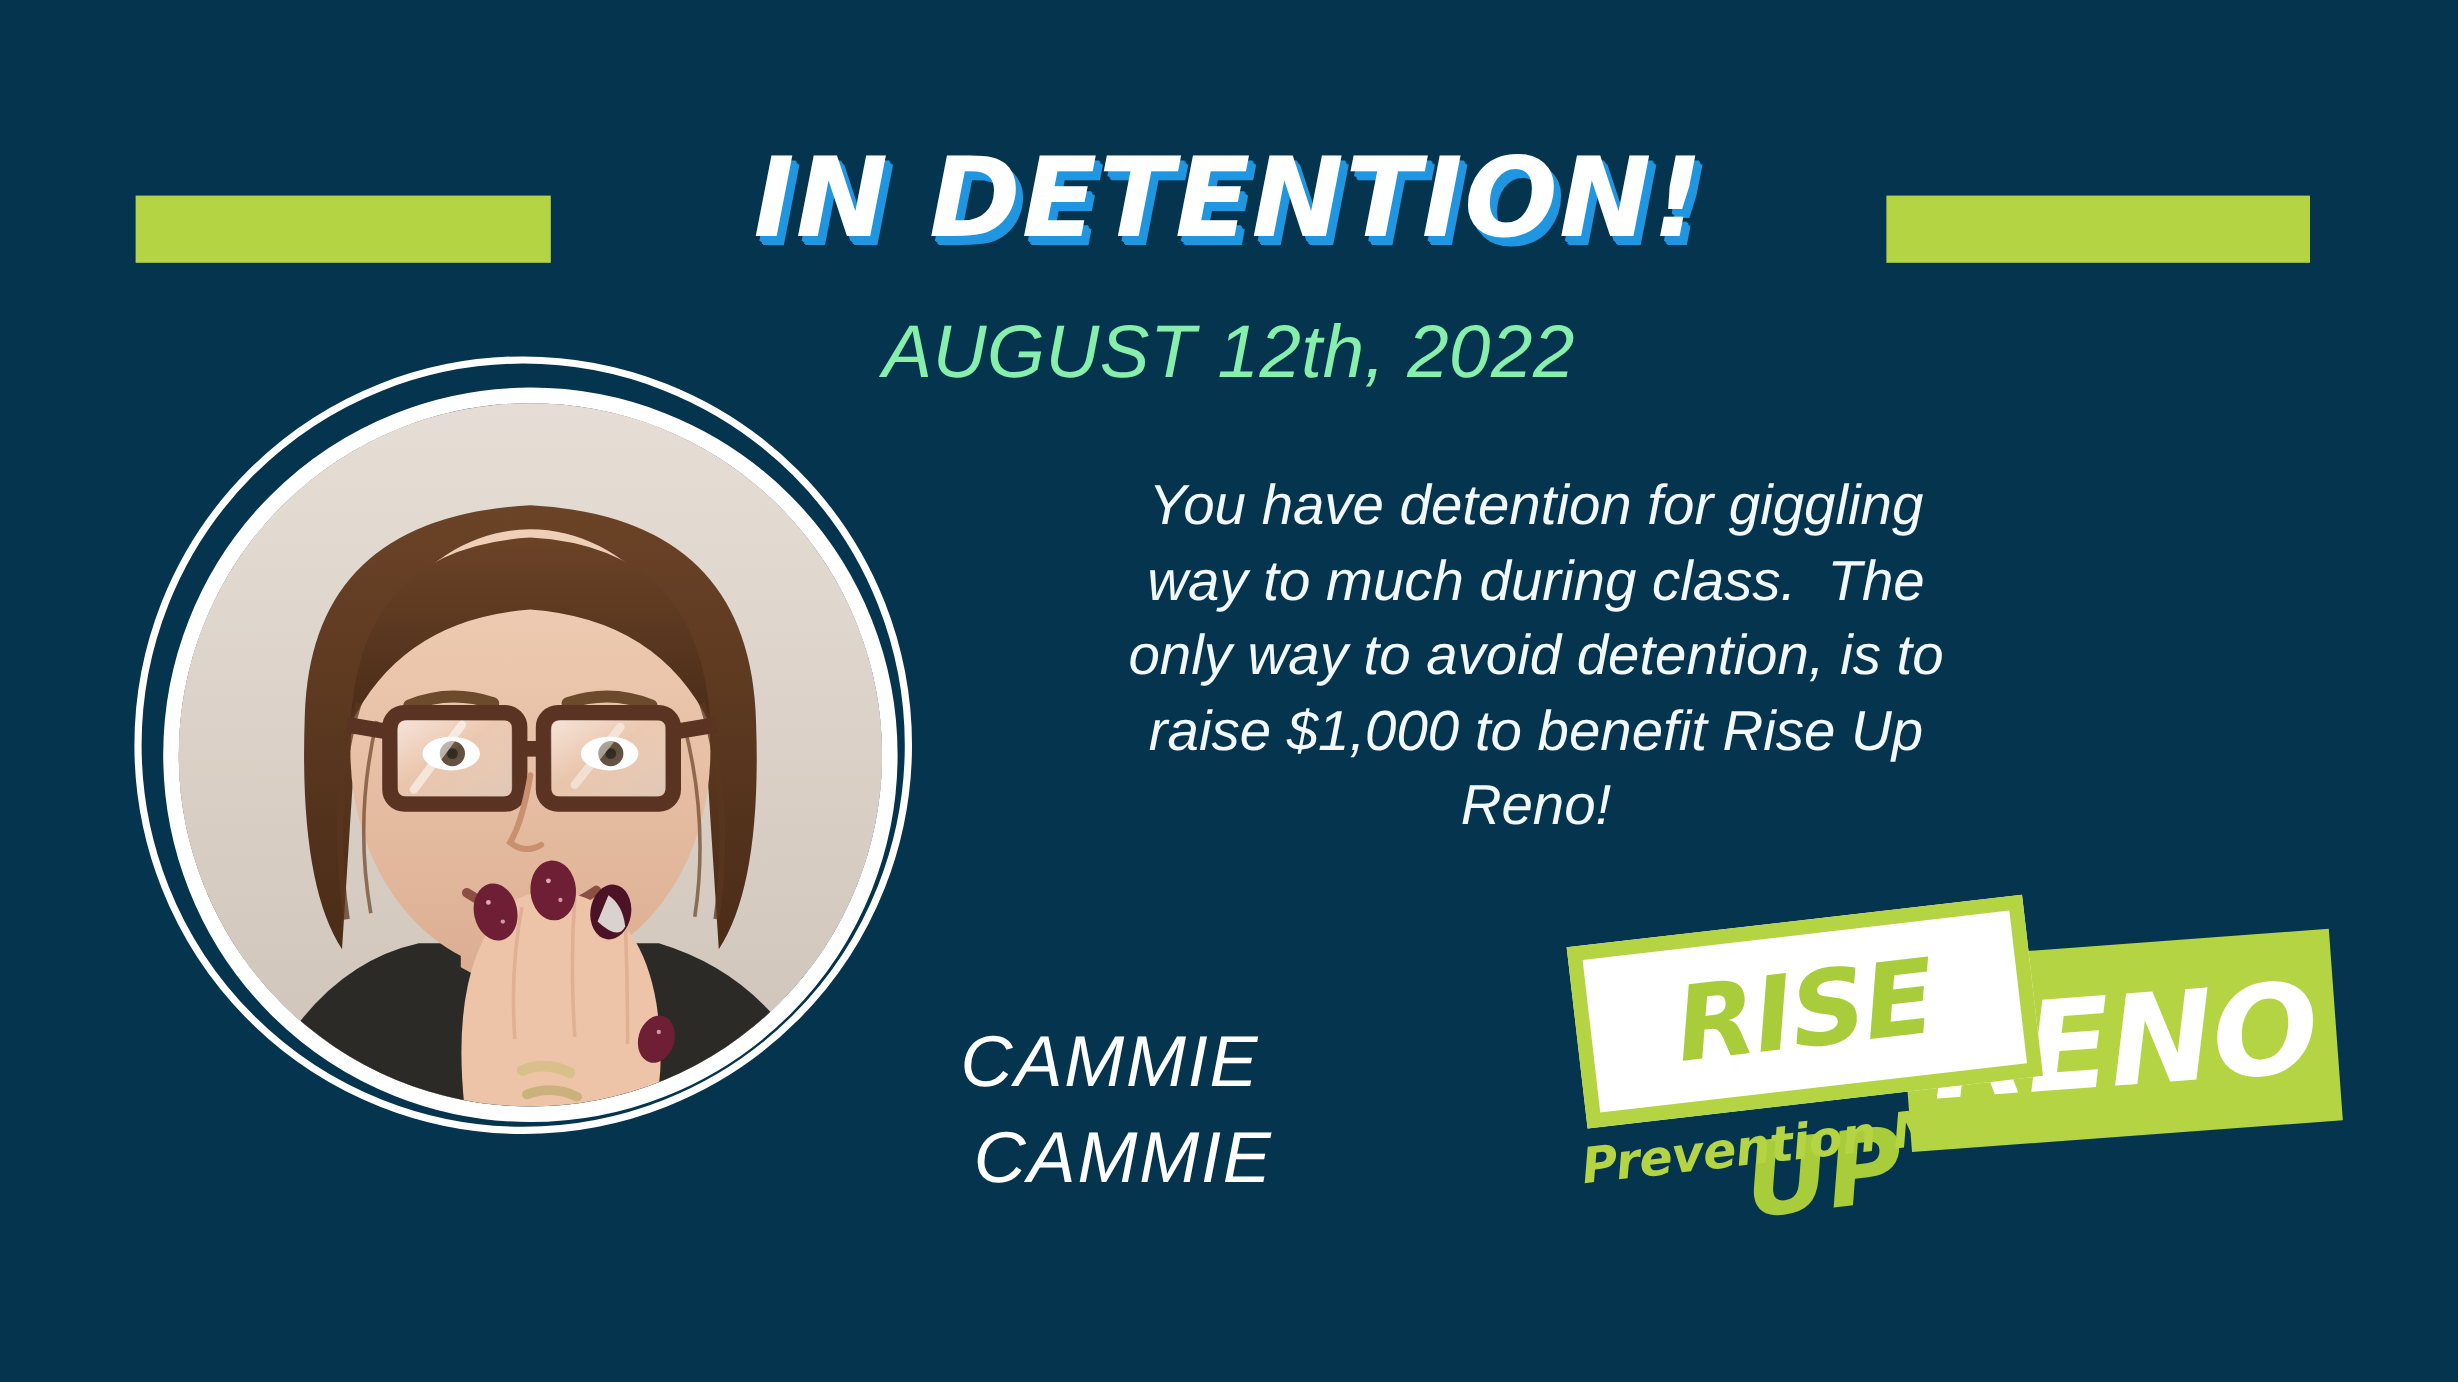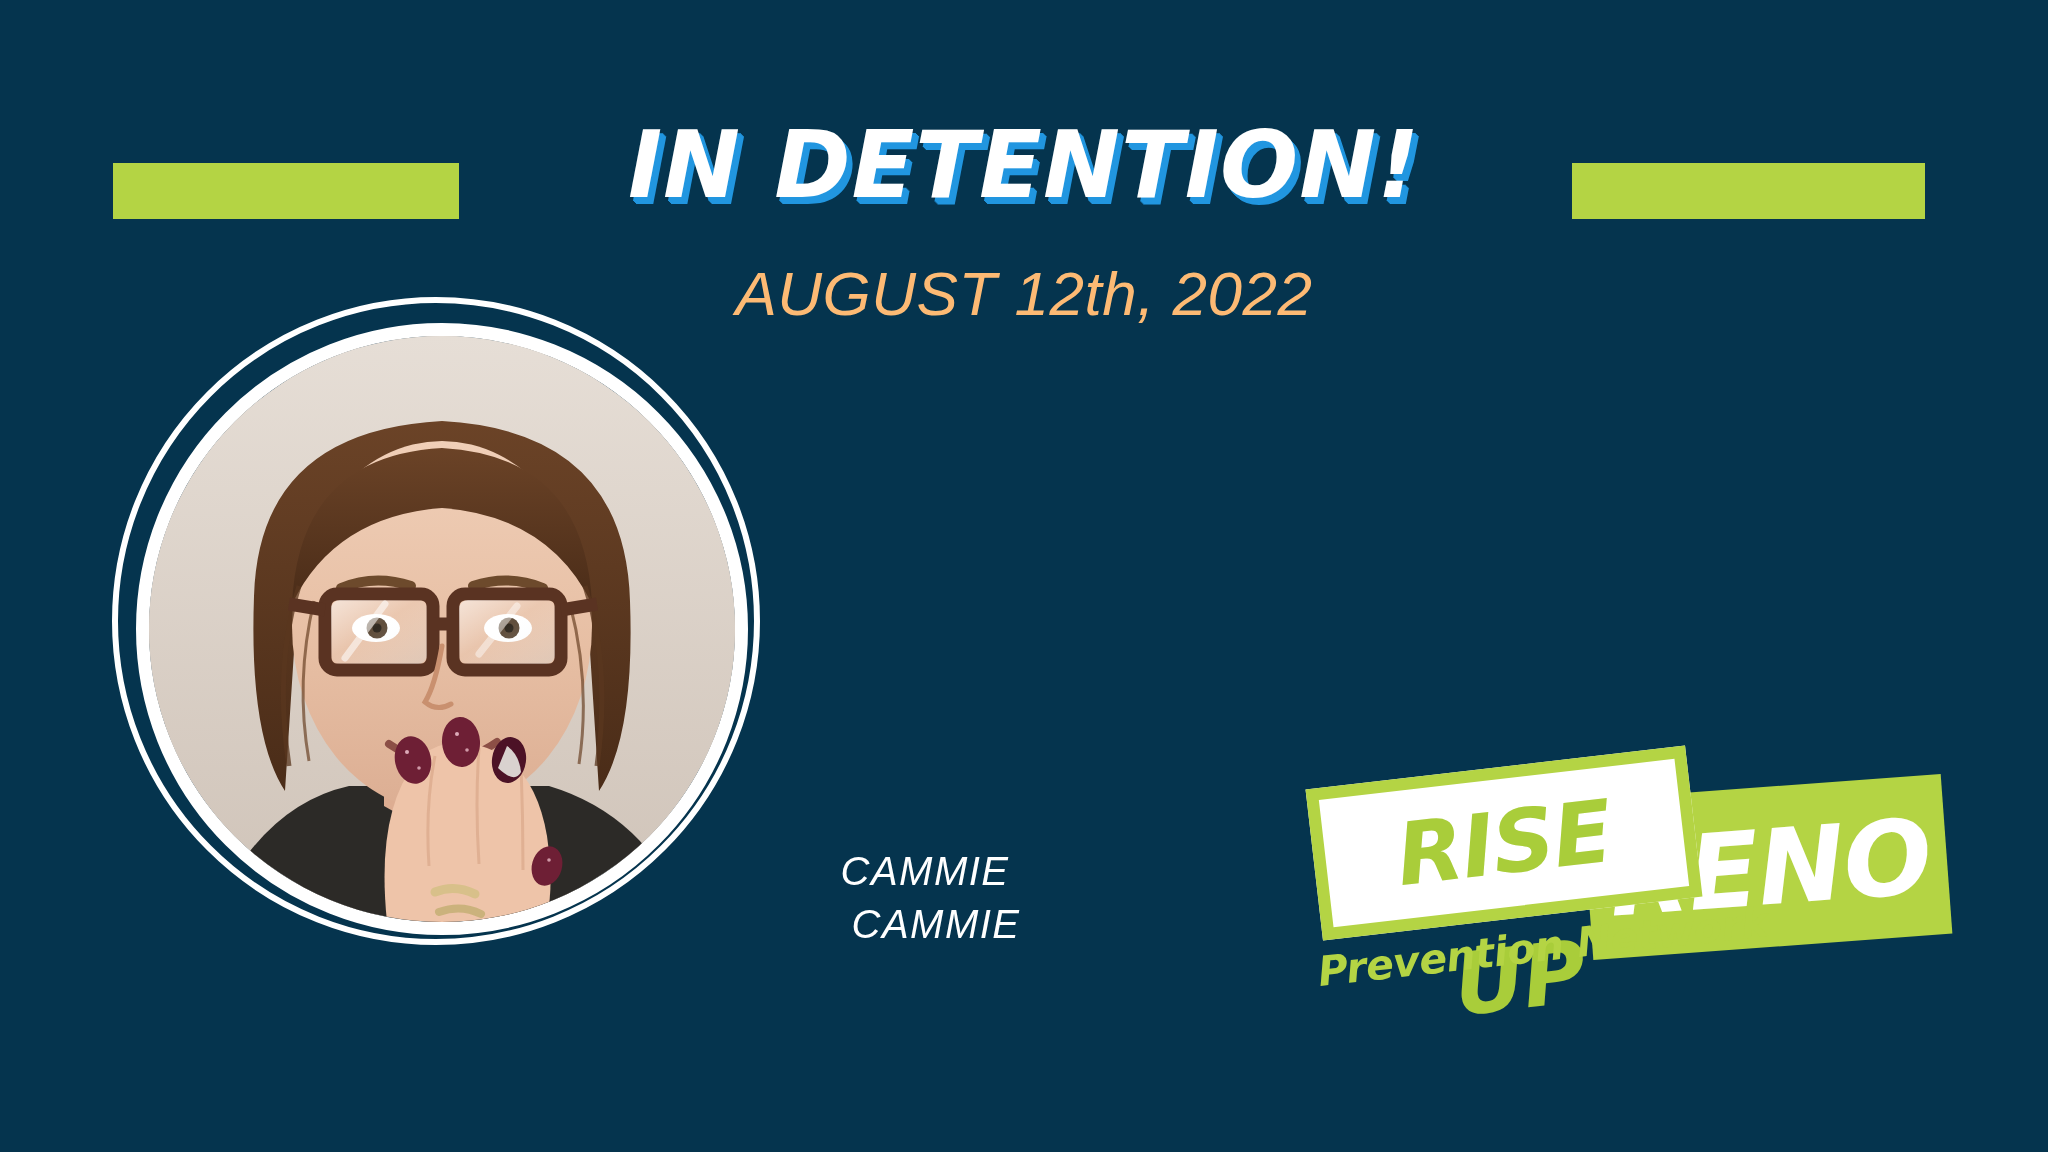--- a/index.html
+++ b/index.html
@@ -55,21 +55,21 @@
   
   .date-line {
     position: absolute;
     left: 0;
     top: 258px;
     width: 2048px;
     text-align: center;
     font-size: 62px;
     font-weight: 400;
     letter-spacing: 0.5px;
-    color: #fdba74;
+    color: #86efac;
     white-space: nowrap;
   }
 
   
   .body-copy {
     position: absolute;
     left: 930px;
     top: 390px;
     width: 700px;
     text-align: center;
@@ -115,21 +115,21 @@
   .photo-clip svg { display: block; width: 100%; height: 100%; }
 
   
   .name-block {
     position: absolute;
     left: 620px;
     top: 845px;
     width: 620px;
     text-align: center;
     color: #ffffff;
-    font-size: 40px;
+    font-size: 60px;
     font-weight: 400;
     letter-spacing: 1.5px;
     line-height: 1.33;
   }
   .name-block div { white-space: nowrap; }
   .name-line-1 { padding-right: 10px; }
   .name-line-2 { padding-left: 12px; }
 
   
   .logo {
@@ -211,20 +211,23 @@
 
   <div class="accent-bar left"></div>
   <div class="accent-bar right"></div>
 
   <div class="headline-wrap">
     <span class="headline">IN DETENTION!</span>
   </div>
 
   <div class="date-line">AUGUST 12th, 2022</div>
 
+  <div class="body-copy">
+    <p>You have detention for giggling way to much during class.  The only way to avoid detention, is to raise $1,000 to benefit Rise Up Reno!</p>
+  </div>
 
   <div class="portrait">
     <div class="ring-outer"></div>
     <div class="ring-inner"></div>
     <div class="photo-clip">
       <svg viewBox="0 0 586 586" preserveAspectRatio="xMidYMid slice" aria-hidden="true">
         <defs>
           <linearGradient id="bgwall" x1="0" y1="0" x2="0" y2="1">
             <stop offset="0%" stop-color="#e6ded6"></stop>
             <stop offset="100%" stop-color="#cfc3b8"></stop>

